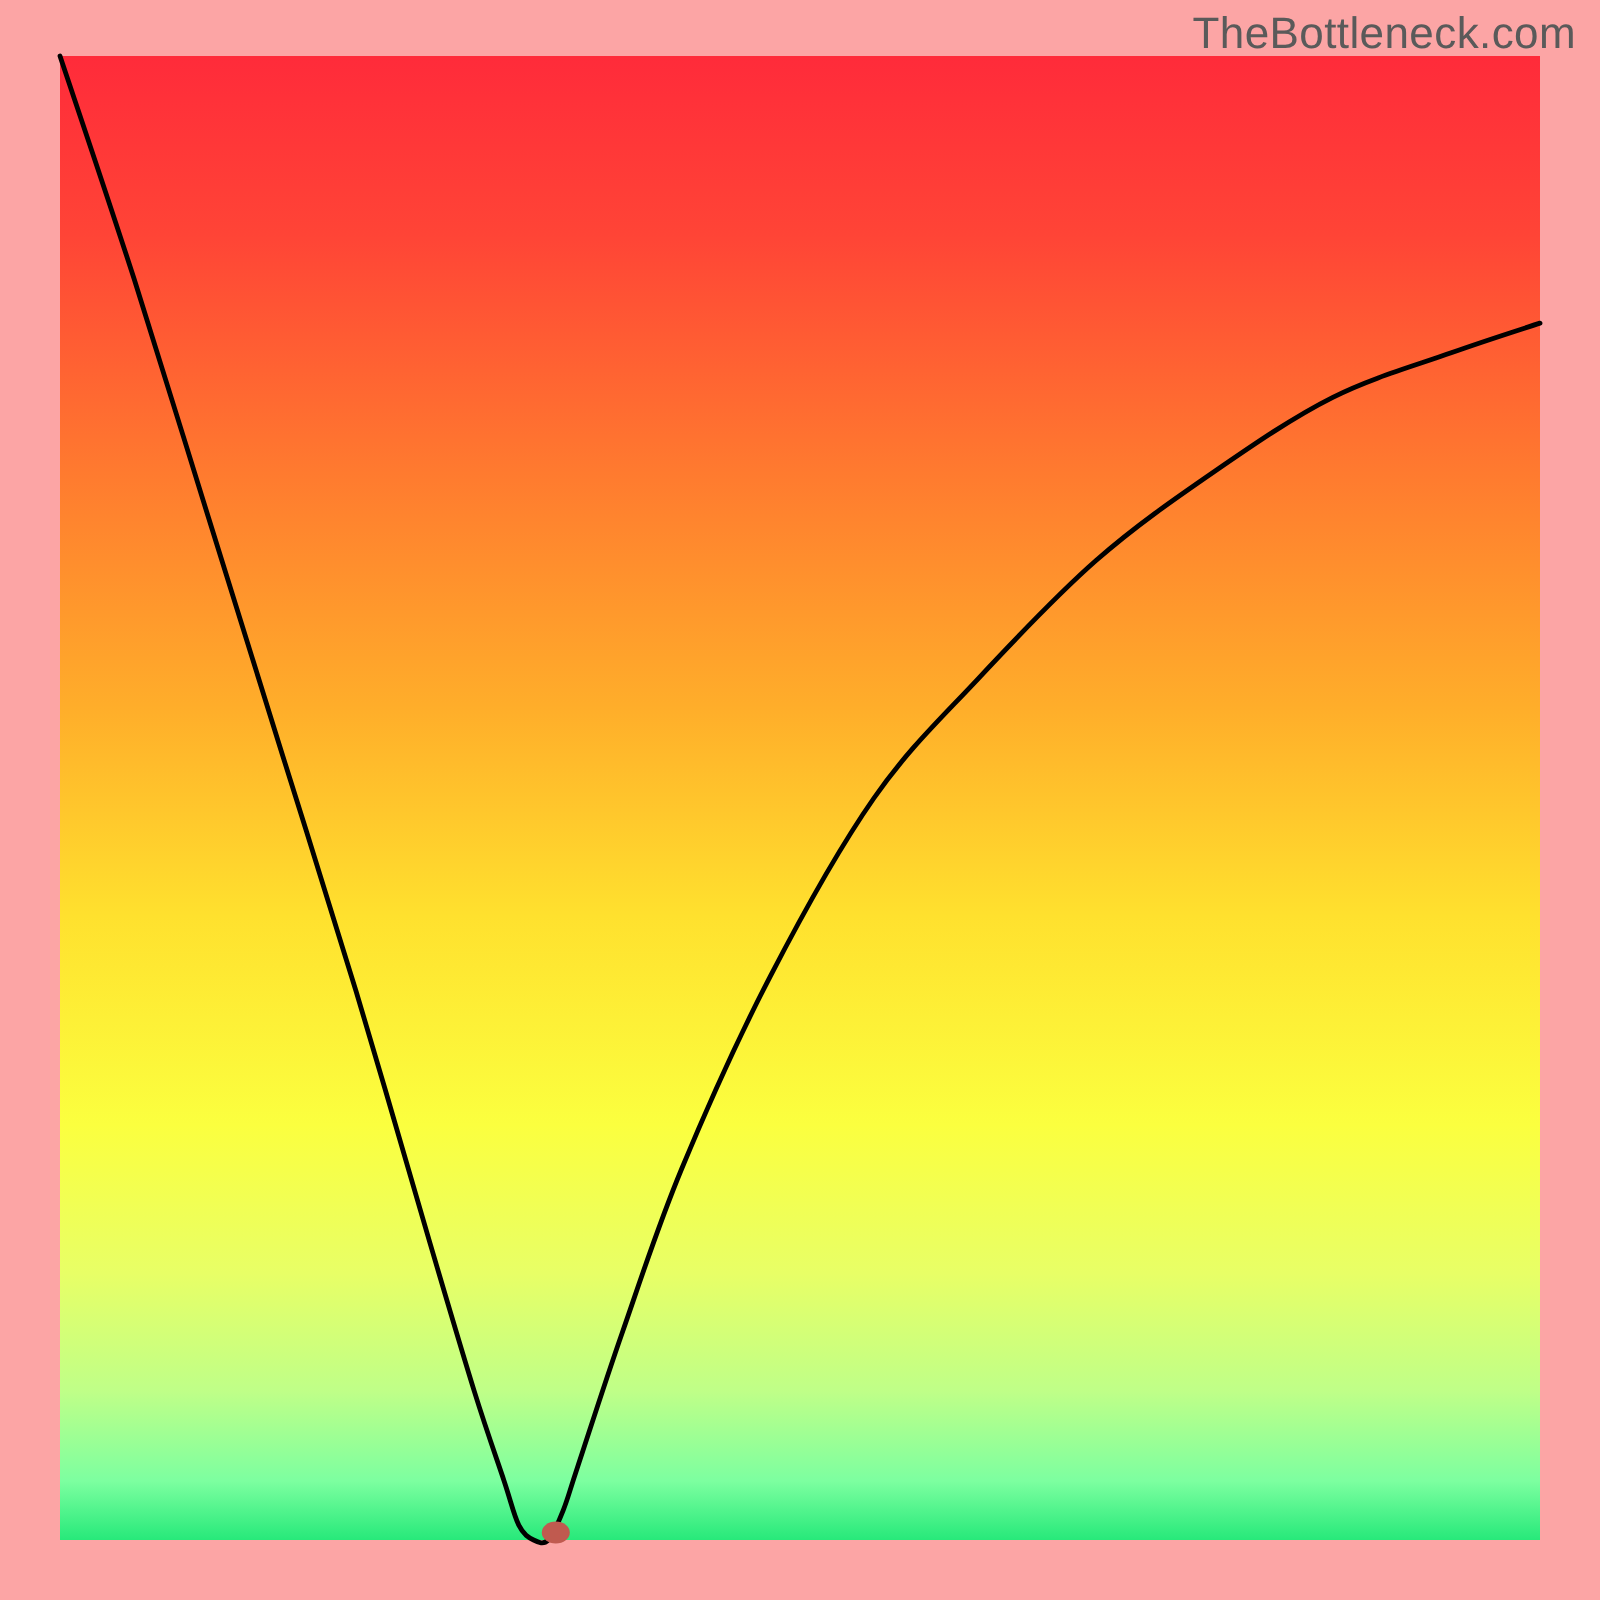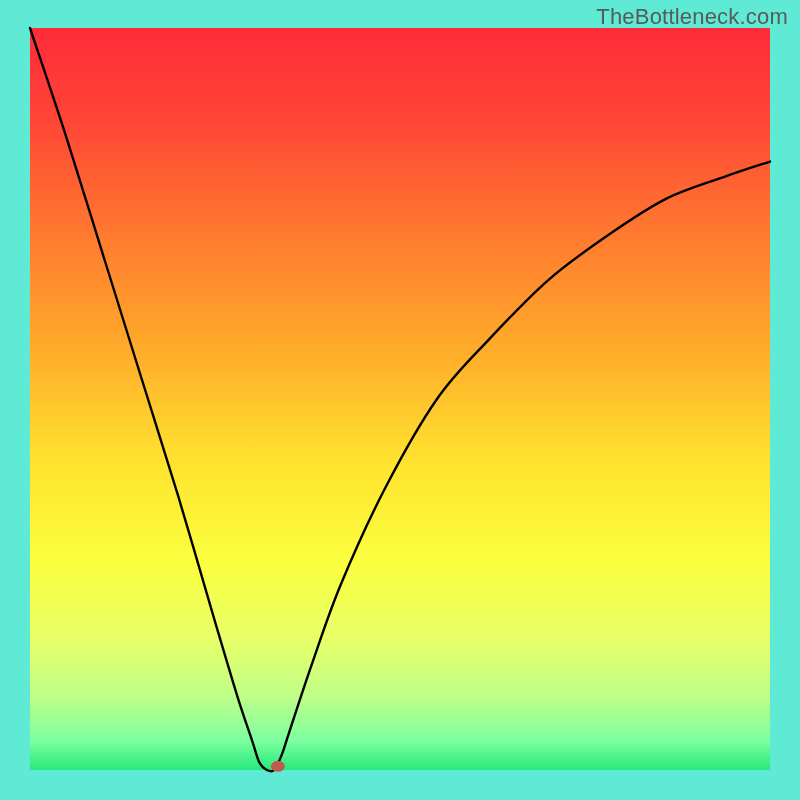--- a/index.html
+++ b/index.html
@@ -8,21 +8,21 @@
     width: 800px;
     height: 800px;
     background: #000;
     font-family: Arial, Helvetica, sans-serif;
     overflow: hidden;
   }
   .frame {
     position: relative;
     width: 800px;
     height: 800px;
-    background: #5eead4;
+    background: #fca5a5;
   }
   .watermark {
     position: absolute;
     top: 4px;
     right: 12px;
     color: #5a5a5a;
     font-size: 22px;
     font-weight: 500;
     letter-spacing: 0.2px;
     z-index: 10;

